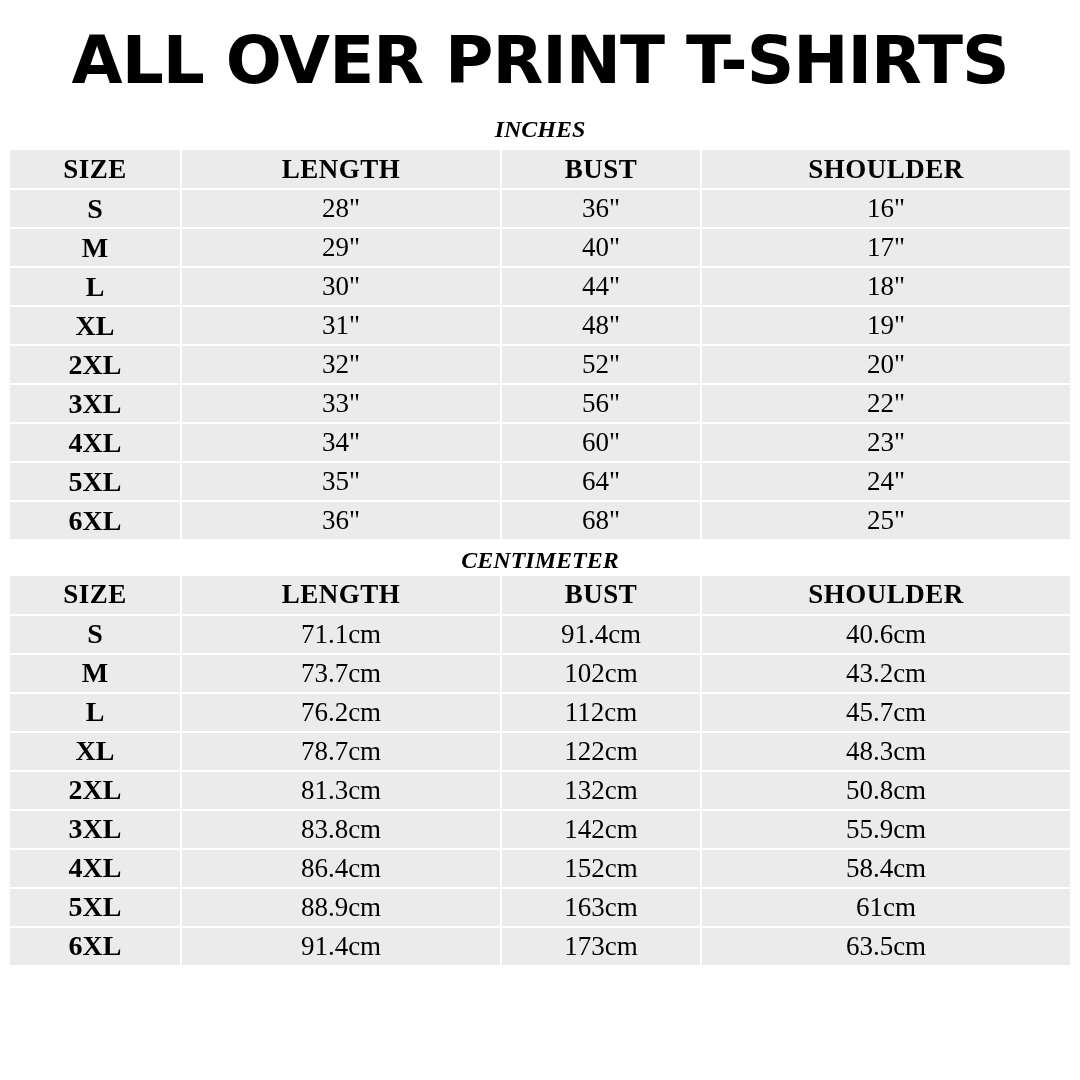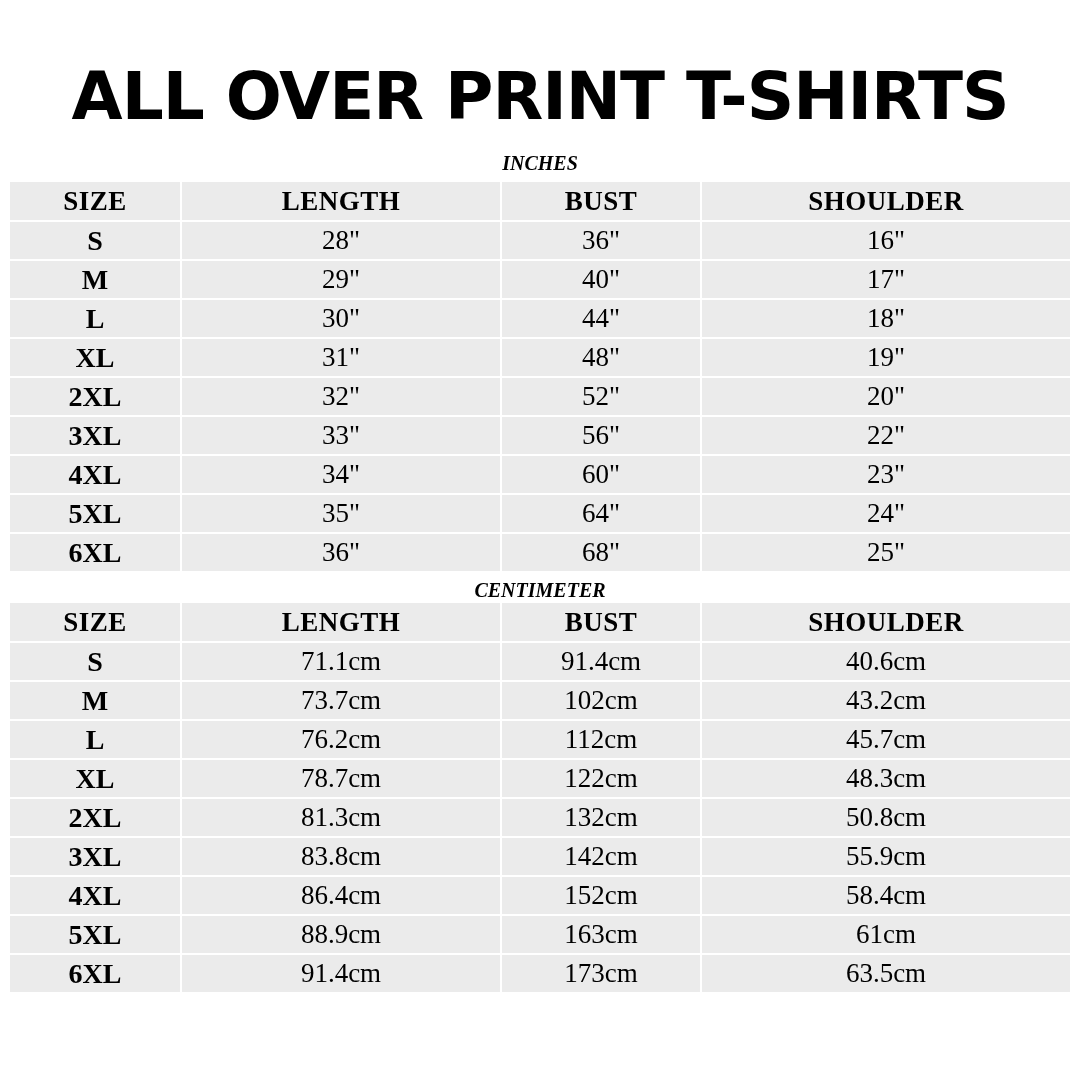--- a/index.html
+++ b/index.html
@@ -20,29 +20,29 @@
     box-sizing: border-box;
   }
   .title {
     font-family: "DejaVu Sans", sans-serif;
     font-weight: bold;
     font-size: 66px;
     letter-spacing: -1px;
     text-align: center;
     color: #000000;
     margin: 0;
-    padding-top: 64px;
+    padding-top: 28px;
     line-height: 1.0;
     white-space: nowrap;
   }
   .unit-label {
     font-family: "Liberation Serif", serif;
     font-style: italic;
     font-weight: bold;
-    font-size: 20px;
+    font-size: 24px;
     text-align: center;
     color: #000000;
     margin: 0;
     line-height: 1.1;
   }
   .unit-label.inches {
     margin-top: 22px;
     margin-bottom: 6px;
   }
   .unit-label.cm {

